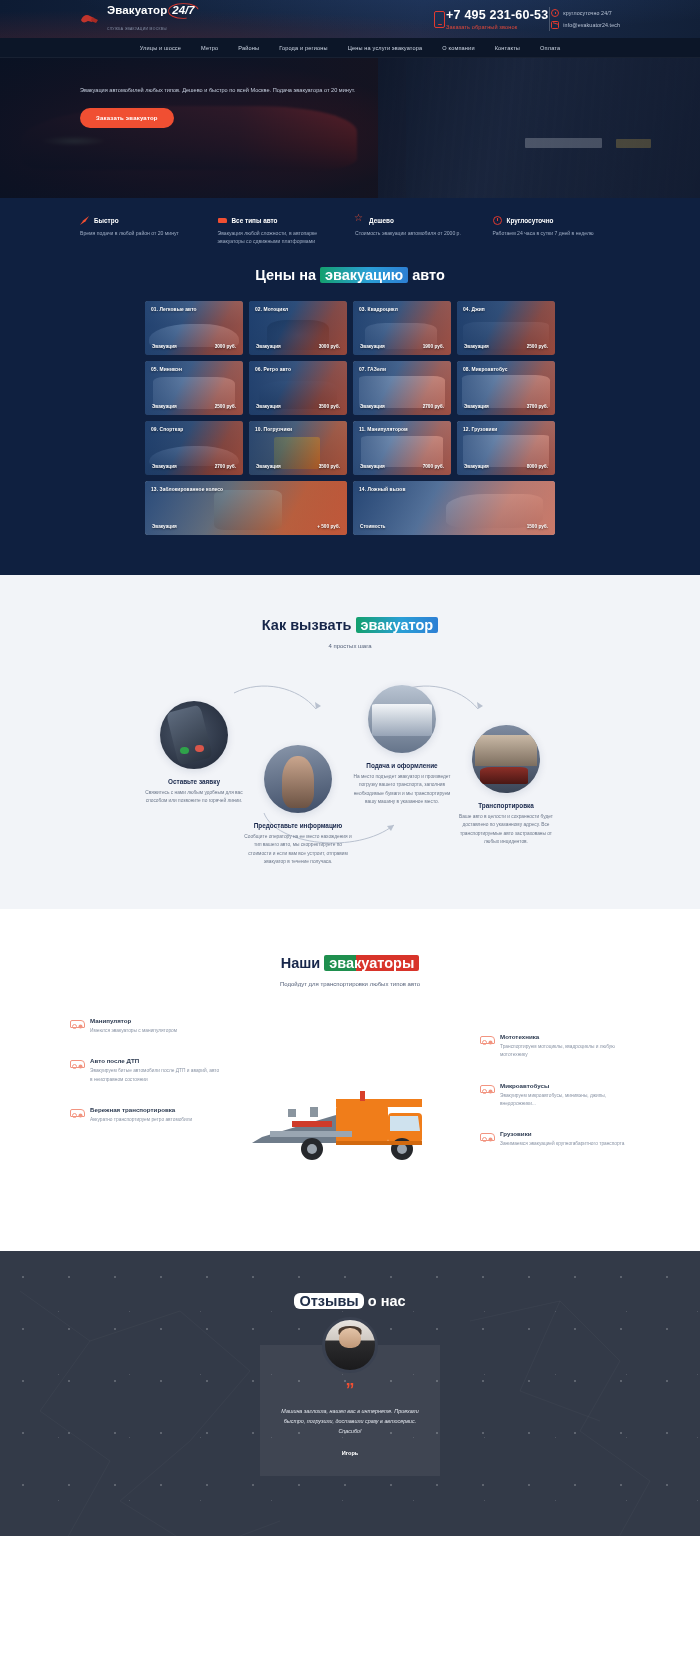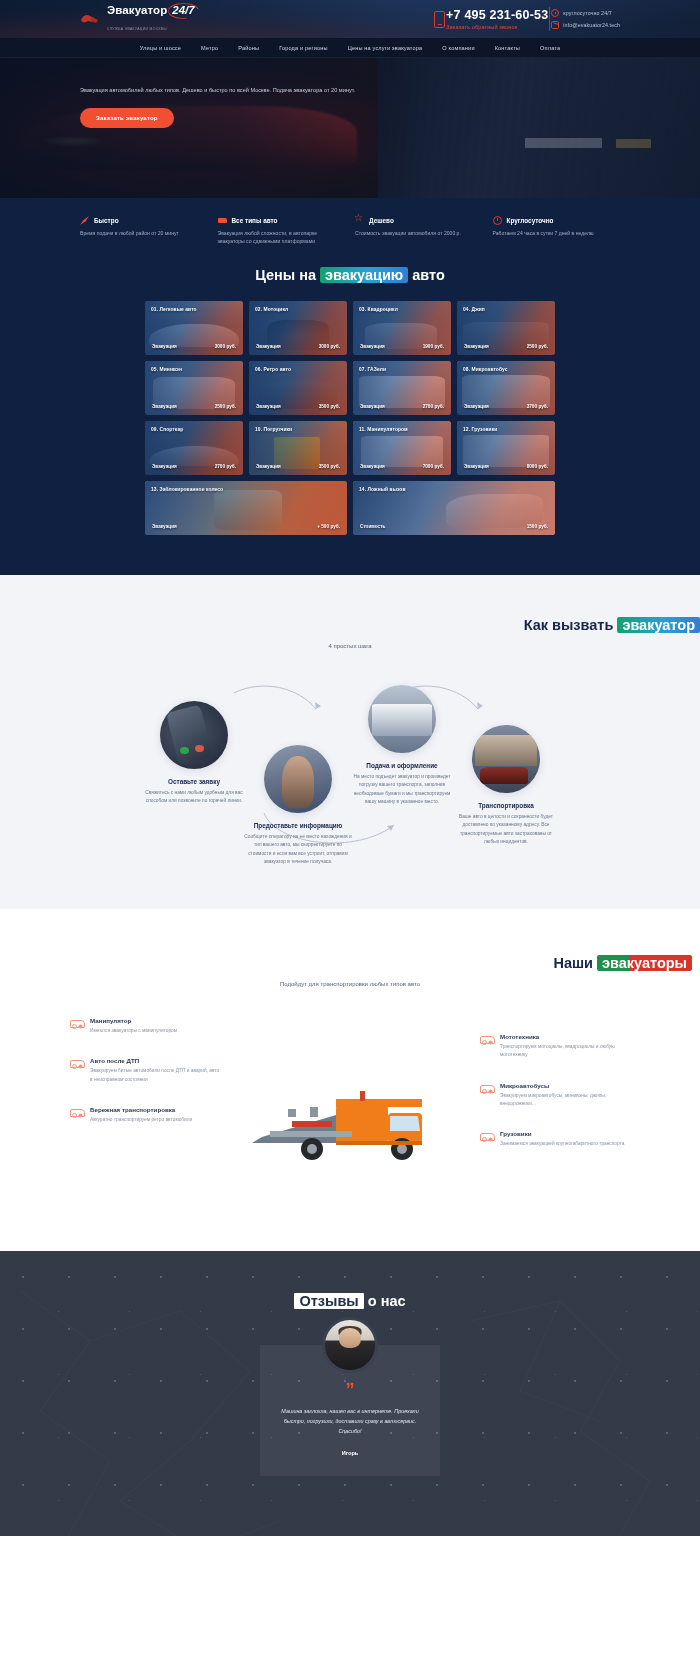--- a/index.html
+++ b/index.html
@@ -244,21 +244,21 @@
   .ph-mani:after{content:"";position:absolute;left:8%;top:28%;width:84%;height:56%;background:linear-gradient(180deg,#e6ebf1,#98a5b7);border-radius:8%;}
   .ph-truck{background:linear-gradient(180deg,#8d9aad,#3f4c63);}
   .ph-truck:after{content:"";position:absolute;left:6%;top:26%;width:88%;height:58%;background:linear-gradient(180deg,#dee4ec,#8d9bb0);border-radius:6%;}
   .ph-wheel{background:linear-gradient(110deg,#9aa7b8 0%,#d2a05e 45%,#b8653e 100%);}
   .ph-wheel:after{content:"";position:absolute;left:34%;top:16%;width:34%;height:74%;background:linear-gradient(180deg,#e8d39a,#b8874a);border-radius:14%;}
   .ph-false{background:linear-gradient(110deg,#7d8ba0 0%,#aeb9c8 50%,#d7dde6 100%);}
   .ph-false:after{content:"";position:absolute;left:46%;top:24%;width:48%;height:62%;background:linear-gradient(180deg,#f0f3f7,#b6c0cd);border-radius:40% 20% 30% 20%;}
 
   
   .how { background: #f2f4f8; padding: 42px 0 40px; position: relative; }
-  .sec-title-dark { color: #17264a; text-align: right; }
+  .sec-title-dark { color: #17264a; }
   .sub { text-align: center; color: #56627a; font-size: 6px; margin-top: -8px; margin-bottom: 30px; }
   .steps { width: 420px; margin: 0 auto; position: relative; height: 190px; }
   .step { position: absolute; width: 108px; text-align: center; }
   .step .circ {
     width: 68px; height: 68px; border-radius: 50%; margin: 0 auto 9px;
     overflow: hidden; position: relative; box-shadow: 0 2px 8px rgba(20,35,70,.12);
   }
   .step h4 { color: #17264a; font-size: 6.4px; font-weight: 700; margin-bottom: 4px; }
   .step p { color: #6b7689; font-size: 4.8px; line-height: 1.7; }
   .c-phone{background:radial-gradient(ellipse at 40% 45%, #4a5668, #1d2433);}
@@ -310,21 +310,21 @@
   .reviews:before{
     content:""; position:absolute; inset:0;
     background-image:
       radial-gradient(circle, rgba(255,255,255,.22) .7px, transparent .9px),
       radial-gradient(circle, rgba(255,255,255,.14) .6px, transparent .8px);
     background-size: 46px 52px, 71px 63px;
     background-position: 0 0, 23px 29px;
   }
   .net { position:absolute; inset:0; opacity:.35; }
   .rev-title { position: relative; z-index: 2; text-align: center; font-size: 14.5px; font-weight: 700; color: #fff; margin-bottom: 36px;}
-  .hl-white { background:#ffffff; color:#22304a; padding: 0 5px; border-radius:1px; display:inline-block;}
+  .hl-white { background:#ffffff; color:#22304a; padding: 0 5px; border-radius:6px; display:inline-block;}
   .rev-card {
     position: relative; z-index: 2; width: 180px; margin: 0 auto;
     background: rgba(255,255,255,.06); padding: 36px 18px 20px; text-align: center;
   }
   .avatar {
     position: absolute; left: 50%; top: -28px; transform: translateX(-50%);
     width: 56px; height: 56px; border-radius: 50%; overflow: hidden;
     background: linear-gradient(180deg,#e9e5e0 0%,#cfc9c2 40%,#2c2c2e 42%,#1a1a1c 100%);
     border: 3px solid #3a4150;
   }

